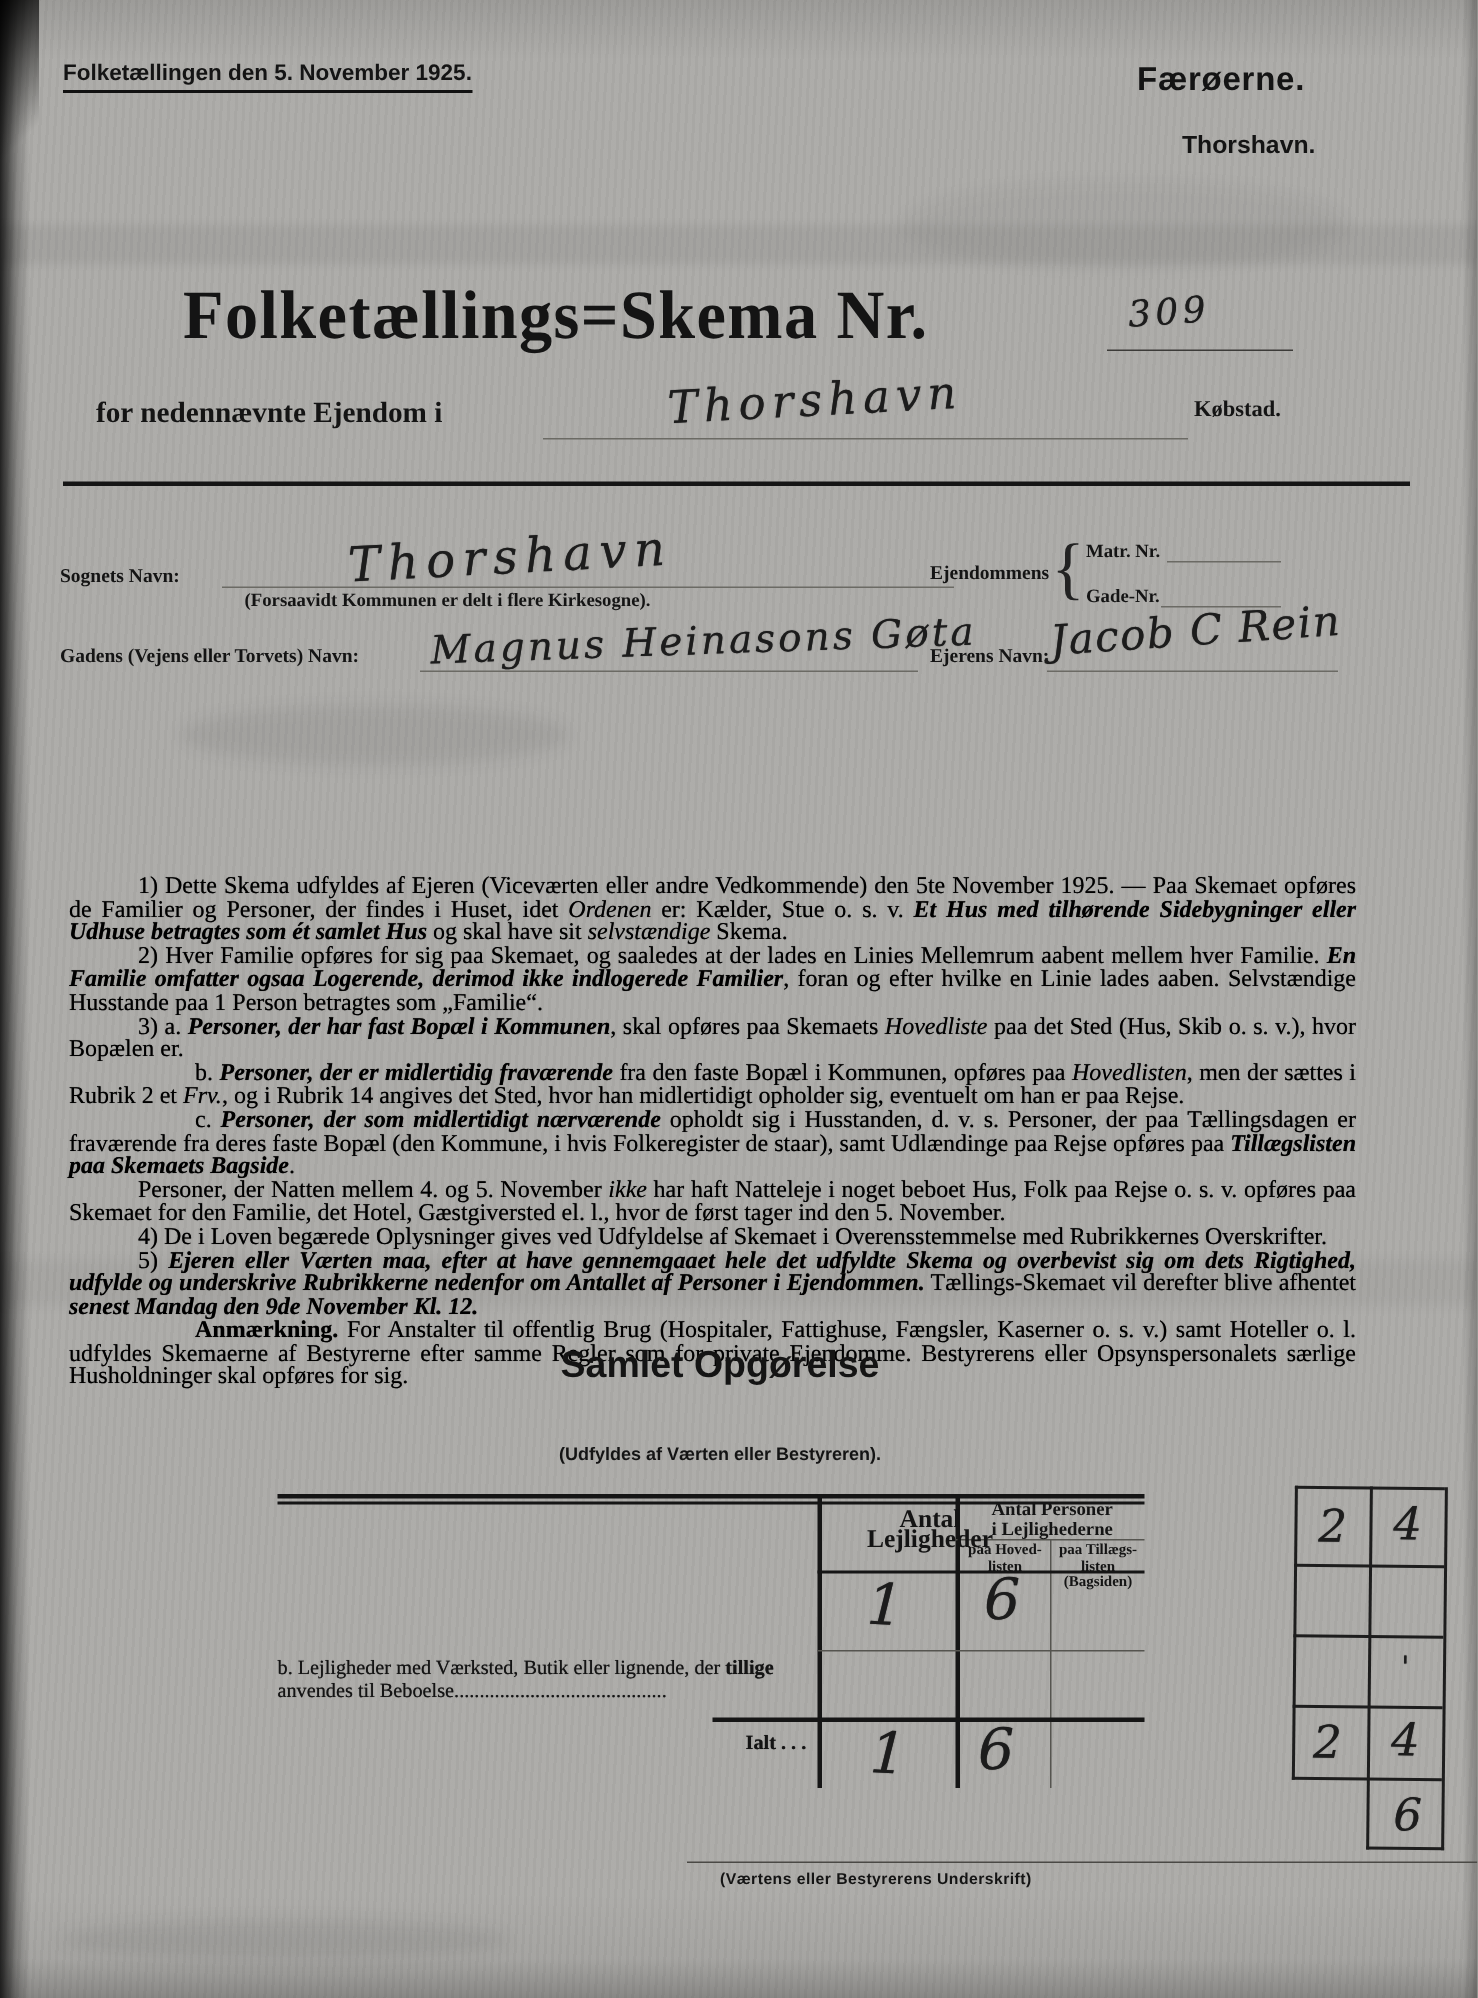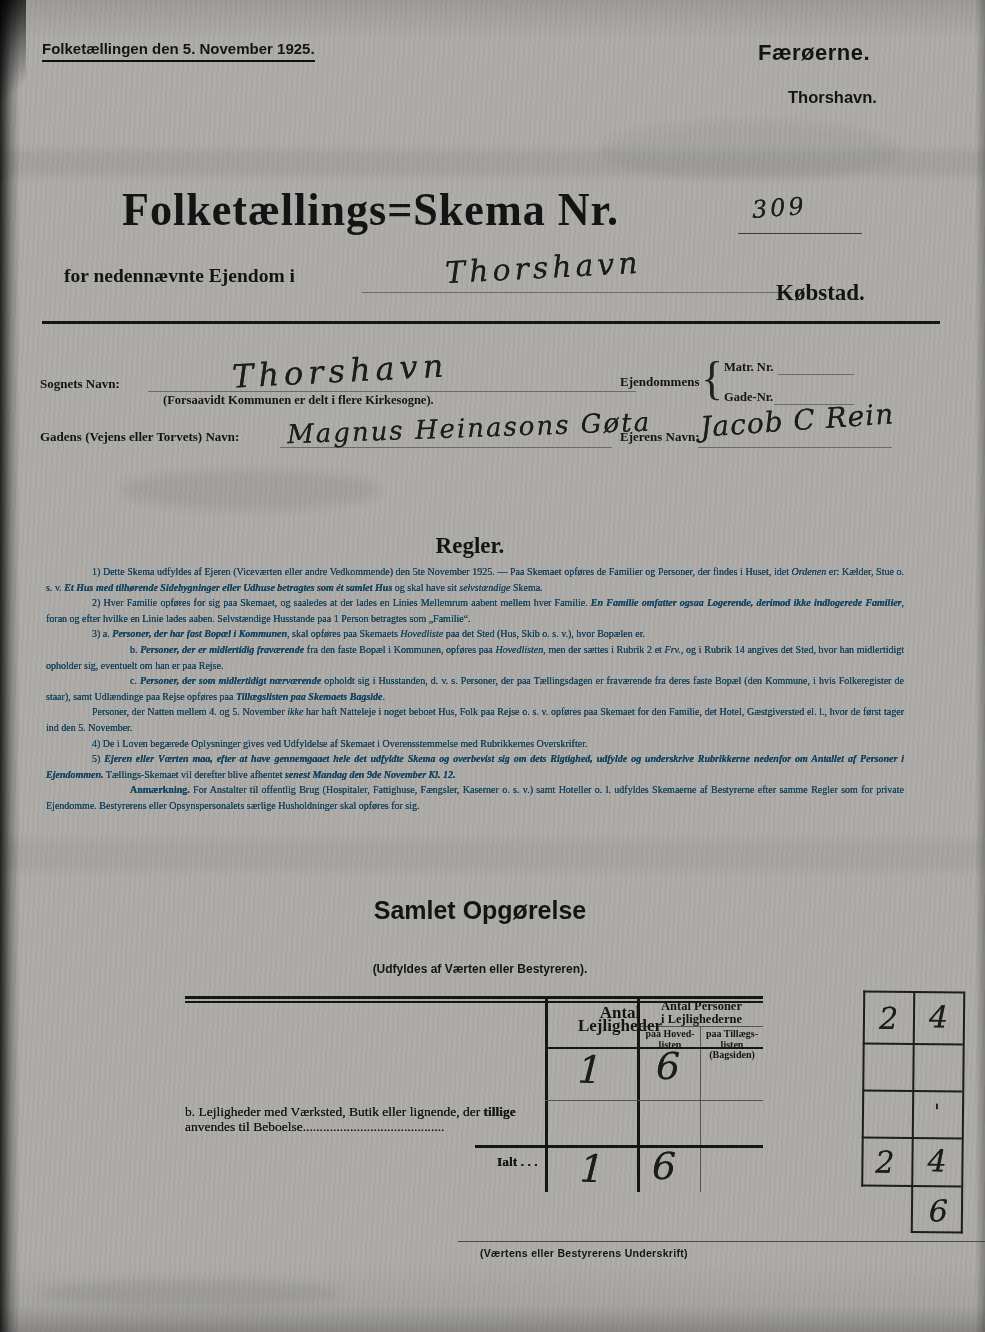--- a/index.html
+++ b/index.html
@@ -33,22 +33,22 @@
   .hline{position:absolute;background:#151515;}
   .thin{background:#55544f;}
   .uline{position:absolute;border-bottom:1.5px solid #6b6a64;height:0;}
 
   .hand{
     font-family:"DejaVu Serif",serif;font-style:italic;color:#1c1c1c;
     white-space:nowrap;text-shadow:0 0 0.6px rgba(25,25,25,0.85);
   }
 
   
-  .rules{position:absolute;left:46px;top:564px;width:858px;
-    font-size:10px;line-height:15.6px;text-align:justify;color:#0c4a6e;
+  .rules{position:absolute;left:46px;top:583px;width:858px;
+    font-size:16px;line-height:15.6px;text-align:justify;color:#000000;
     text-shadow:0 0 0.45px rgba(10,10,10,0.8);}
   .rules p{margin:0;}
   .rules .ind1{text-indent:46px;}
   .rules .ind2{text-indent:84px;}
   .seg-i{font-style:italic;}
   .seg-b{font-weight:bold;}
   .seg-bi{font-weight:bold;font-style:italic;}
 
   .prewrap{white-space:pre-line;}
 
@@ -77,21 +77,21 @@
   <div class="t sans b" style="left:758px;top:40px;font-size:22px;letter-spacing:0.5px;">Færøerne.</div>
   <div class="t sans b" style="left:788px;top:88px;font-size:16.5px;">Thorshavn.</div>
 
   <div class="t b" style="left:122px;top:183px;font-size:46px;letter-spacing:1px;transform:scaleX(0.96);transform-origin:left;">Folketællings=Skema Nr.</div>
   <div class="t hand" style="left:752px;top:194px;font-size:24px;letter-spacing:3px;transform:rotate(-4deg);">309</div>
   <div class="uline" style="left:738px;top:233px;width:124px;border-bottom-color:#3c3b38;"></div>
 
   <div class="t b" style="left:64px;top:265px;font-size:19.5px;">for nedennævnte Ejendom i</div>
   <div class="uline" style="left:362px;top:292px;width:430px;"></div>
   <div class="t hand" style="left:445px;top:250px;font-size:30px;letter-spacing:4px;transform:rotate(-3deg);">Thorshavn</div>
-  <div class="t b" style="left:776px;top:265px;font-size:23px;margin-top:15px;">Købstad.</div>
+  <div class="t b" style="left:796px;top:265px;font-size:15px;">Købstad.</div>
 
   <div class="hline" style="left:42px;top:321px;width:898px;height:3px;"></div>
 
   <div class="t bi" style="left:40px;top:376px;font-size:13px;">Sognets Navn:</div>
   <div class="uline" style="left:148px;top:391px;width:488px;"></div>
   <div class="t hand" style="left:232px;top:352px;font-size:32px;letter-spacing:5px;transform:rotate(-3deg);">Thorshavn</div>
   <div class="t bi" style="left:163px;top:393px;font-size:12.5px;">(Forsaavidt Kommunen er delt i flere Kirkesogne).</div>
 
   <div class="t bi" style="left:620px;top:374px;font-size:13px;">Ejendommens</div>
   <div class="t" style="left:701px;top:352px;font-size:46px;font-weight:300;color:#222;">{</div>
@@ -101,21 +101,20 @@
   <div class="uline" style="left:774px;top:404px;width:80px;"></div>
 
   <div class="t bi" style="left:40px;top:429px;font-size:13px;">Gadens (Vejens eller Torvets) Navn:</div>
   <div class="uline" style="left:280px;top:447px;width:332px;"></div>
   <div class="t hand" style="left:287px;top:413px;font-size:26px;letter-spacing:2px;transform:rotate(-2deg);">Magnus Heinasons Gøta</div>
 
   <div class="t bi" style="left:620px;top:429px;font-size:13px;">Ejerens Navn:</div>
   <div class="uline" style="left:698px;top:447px;width:194px;"></div>
   <div class="t hand" style="left:700px;top:404px;font-size:28px;letter-spacing:1px;transform:rotate(-4deg);">Jacob C Rein</div>
 
-  <div class="t b" style="left:0;top:533px;width:940px;text-align:center;font-size:23px;white-space:normal;">Regler.</div>
   <div class="rules">
     <p class="ind1"><span class="seg-n">1)  Dette Skema udfyldes af Ejeren (Viceværten eller andre Vedkommende) den 5te November 1925. — Paa Skemaet opføres de Familier og Personer, der findes i Huset, idet </span><span class="seg-i">Ordenen</span><span class="seg-n"> er: Kælder, Stue o. s. v.  </span><span class="seg-bi">Et Hus med tilhørende Sidebygninger eller Udhuse betragtes som ét samlet Hus</span><span class="seg-n"> og skal have sit </span><span class="seg-i">selvstændige</span><span class="seg-n"> Skema.</span></p>
     <p class="ind1"><span class="seg-n">2)  Hver Familie opføres for sig paa Skemaet, og saaledes at der lades en Linies Mellemrum aabent mellem hver Familie.  </span><span class="seg-bi">En Familie omfatter ogsaa Logerende, derimod ikke indlogerede Familier</span><span class="seg-n">, foran og efter hvilke en Linie lades aaben.  Selvstændige Husstande paa 1 Person betragtes som „Familie“.</span></p>
     <p class="ind1"><span class="seg-n">3)  a. </span><span class="seg-bi">Personer, der har fast Bopæl i Kommunen</span><span class="seg-n">, skal opføres paa Skemaets </span><span class="seg-i">Hovedliste</span><span class="seg-n"> paa det Sted (Hus, Skib o. s. v.), hvor Bopælen er.</span></p>
     <p class="ind2"><span class="seg-n">b.  </span><span class="seg-bi">Personer, der er midlertidig fraværende</span><span class="seg-n"> fra den faste Bopæl i Kommunen, opføres paa </span><span class="seg-i">Hovedlisten</span><span class="seg-n">, men der sættes i Rubrik 2 et </span><span class="seg-i">Frv.</span><span class="seg-n">, og i Rubrik 14 angives det Sted, hvor han midlertidigt opholder sig, eventuelt om han er paa Rejse.</span></p>
     <p class="ind2"><span class="seg-n">c.  </span><span class="seg-bi">Personer, der som midlertidigt nærværende</span><span class="seg-n"> opholdt sig i Husstanden, d. v. s. Personer, der paa Tællingsdagen er fraværende fra deres faste Bopæl (den Kommune, i hvis Folkeregister de staar), samt Udlændinge paa Rejse opføres paa </span><span class="seg-bi">Tillægslisten paa Skemaets Bagside</span><span class="seg-n">.</span></p>
     <p class="ind1"><span class="seg-n">Personer, der Natten mellem 4. og 5. November </span><span class="seg-i">ikke</span><span class="seg-n"> har haft Natteleje i noget beboet Hus, Folk paa Rejse o. s. v. opføres paa Skemaet for den Familie, det Hotel, Gæstgiversted el. l., hvor de først tager ind den 5. November.</span></p>
     <p class="ind1"><span class="seg-n">4)  De i Loven begærede Oplysninger gives ved Udfyldelse af Skemaet i Overensstemmelse med Rubrikkernes Overskrifter.</span></p>
     <p class="ind1"><span class="seg-n">5)  </span><span class="seg-bi">Ejeren eller Værten maa, efter at have gennemgaaet hele det udfyldte Skema og overbevist sig om dets Rigtighed, udfylde og underskrive Rubrikkerne nedenfor om Antallet af Personer i Ejendommen.</span><span class="seg-n">  Tællings-Skemaet vil derefter blive afhentet </span><span class="seg-bi">senest Mandag den 9de November Kl. 12.</span></p>
     <p class="ind2"><span class="seg-b">Anmærkning.</span><span class="seg-n">  For Anstalter til offentlig Brug (Hospitaler, Fattighuse, Fængsler, Kaserner o. s. v.) samt Hoteller o. l. udfyldes Skemaerne af Bestyrerne efter samme Regler som for private Ejendomme.  Bestyrerens eller Opsynspersonalets særlige Husholdninger skal opføres for sig.</span></p>

